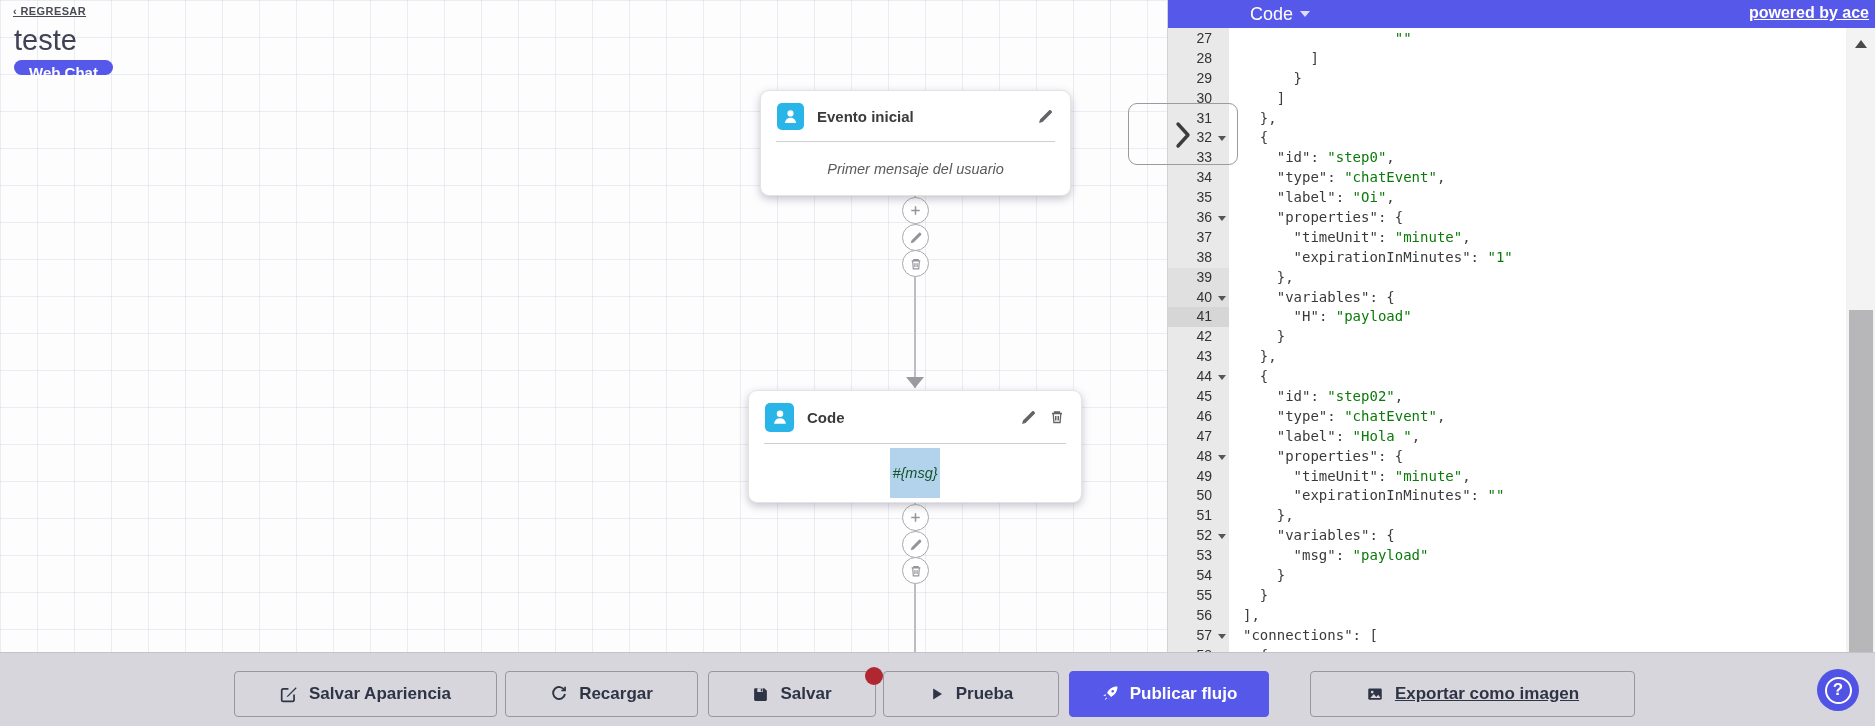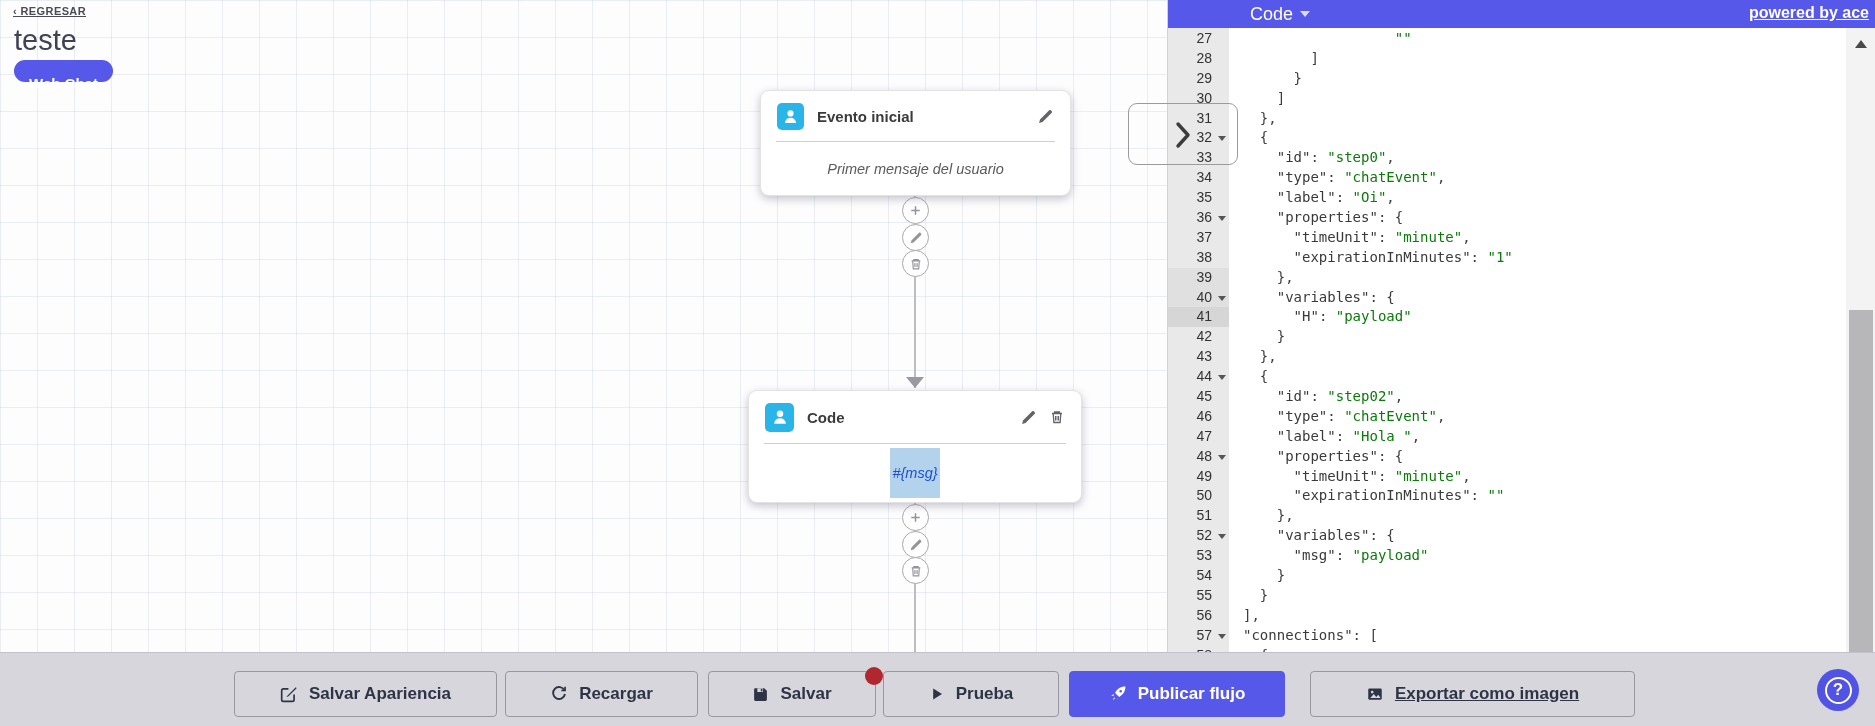--- a/index.html
+++ b/index.html
@@ -12,35 +12,35 @@
   #stage{position:absolute;inset:0;width:1875px;height:726px;overflow:hidden;}
 
   
   .canvas{position:absolute;left:0;top:0;width:1167px;height:726px;background-color:#fdfdfe;
     background-image:linear-gradient(to right,rgba(196,202,222,.33) 1px,transparent 1px),
                      linear-gradient(to bottom,rgba(196,202,222,.33) 1px,transparent 1px);
     background-size:37px 37px;}
   .back-link{position:absolute;left:13px;top:5px;font-size:11px;font-weight:bold;color:#4b4b55;
     text-decoration:underline;letter-spacing:.4px;cursor:pointer;}
   .flow-title{position:absolute;left:14px;top:24px;font-size:29px;color:#3f4254;font-weight:400;text-align:right;}
-  .channel-badge{position:absolute;left:14px;top:60px;height:15px;line-height:26px;padding:11px 15px;
+  .channel-badge{position:absolute;left:14px;top:60px;height:15px;line-height:26px;padding:0 15px;
     border-radius:13px;background:var(--accent);color:#fff;font-size:15px;font-weight:bold;}
 
   
   .node{position:absolute;background:#fff;border:1px solid #e3e3e6;border-radius:9px;
     box-shadow:0 3px 9px rgba(110,110,130,.4);display:flex;flex-direction:column;}
   .node-head{display:flex;align-items:center;padding:0 16px;gap:13px;}
   .node-ico{border-radius:5px;background:var(--node-icon);display:flex;align-items:center;justify-content:center;flex:0 0 auto;}
   .node-title{font-size:15px;font-weight:bold;color:#3b3b3b;flex:1;}
   .node-actions{display:flex;gap:12px;align-items:center;color:#63636a;}
   .node-actions .act{cursor:pointer;display:flex;}
   .node-div{border-top:1px solid #cfcfcf;margin:0 15px;}
   .node-body{flex:1;display:flex;align-items:center;justify-content:center;
     font-style:italic;font-size:14.5px;color:#5a5a5a;}
-  .msg-var{background:var(--msg-hl);color:#1d4ed8;padding:17px 2px;}
+  .msg-var{background:var(--msg-hl);color:#14532d;padding:17px 2px;}
 
   
   .link-line{position:absolute;width:2px;background:#bcbcc2;}
   .chip-circle{position:absolute;width:27px;height:27px;border-radius:50%;background:#fff;
     border:1.5px solid #a8a8ae;color:#94949b;display:flex;align-items:center;justify-content:center;cursor:pointer;}
   .arrow-down{position:absolute;width:0;height:0;border-left:9px solid transparent;
     border-right:9px solid transparent;border-top:11px solid #9a9aa0;}
 
   
   .code-panel{position:absolute;left:1167px;top:0;width:708px;height:652px;background:#fff;
@@ -389,21 +389,21 @@
     </button>
     <span class="badge-dot"></span>
     <button class="btn" style="left:883px;width:176px;">
       <span style="display:flex;">
         <svg width="16" height="16" viewBox="0 0 16 16" fill="currentColor">
             <path d="M4.2 2.6v10.8L13 8z"></path>
           </svg>
       </span>
       <span>Prueba</span>
     </button>
-    <button class="btn primary" style="left:1069px;width:216px;">
+    <button class="btn primary" style="left:1069px;width:200px;">
       <span style="display:flex;">
         <svg width="18" height="18" viewBox="0 0 16 16" fill="currentColor">
             <path d="M14.6 1.4C10.5 1.2 7 3.6 5.4 7l3.6 3.6c3.4-1.6 5.8-5.1 5.6-9.2z"></path>
             <circle cx="10.4" cy="5.6" r="1.1" fill="#5558e8"></circle>
             <path d="M4.6 8.2 2 9.2l1.9.9zM7.8 11.4l-1 2.6.9-1.9zM3.4 12.6l1.6-1.6.6.6-1.6 1.6z"></path>
           </svg>
       </span>
       <span>Publicar flujo</span>
     </button>
     <button class="btn" style="left:1310px;width:325px;text-decoration:underline;">

